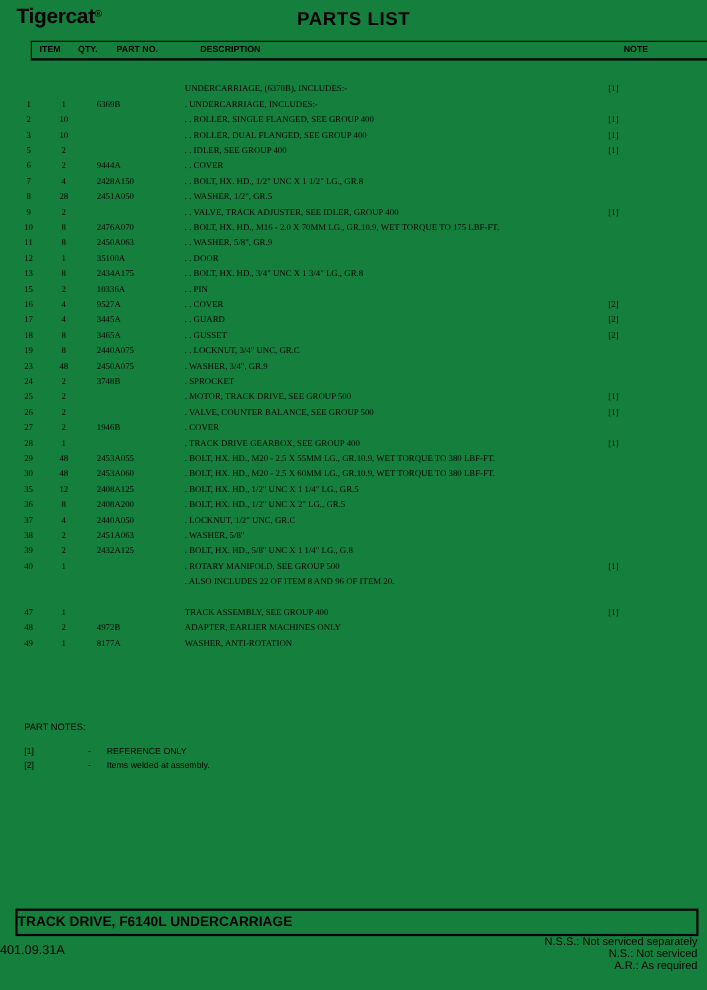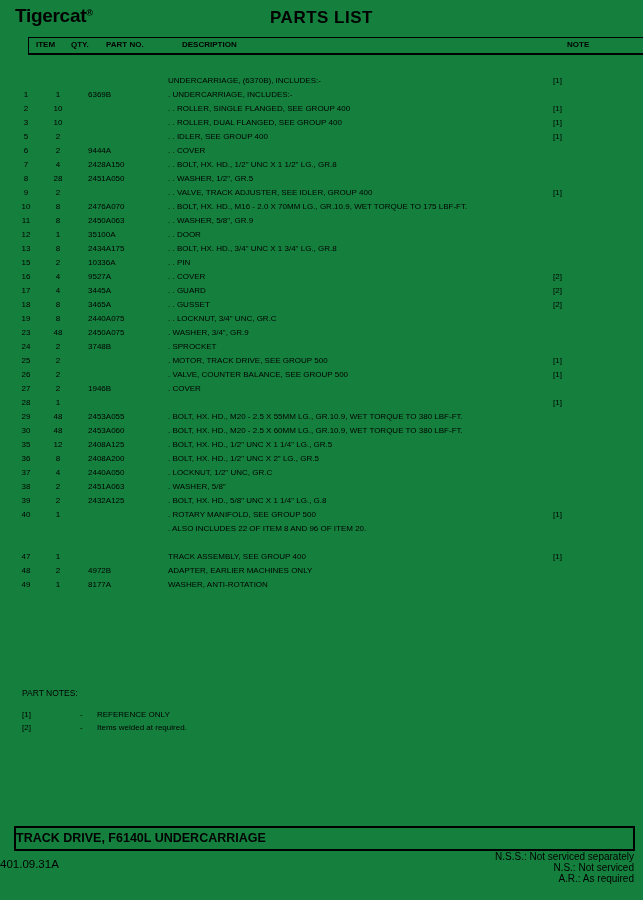--- a/index.html
+++ b/index.html
@@ -26,30 +26,30 @@
   .thead span {
     position:absolute; top:0; font-size:8px; font-weight:bold; line-height:14px;
     white-space:nowrap;
   }
   .th-item { left:7px; }
   .th-qty  { left:42px; }
   .th-part { left:77px; }
   .th-desc { left:153px; }
   .th-note { left:538px; }
   
-  .rows { position:absolute; top:74px; left:0; width:591px; }
+  .rows { position:absolute; top:74px; left:0; width:591px;font-family:Liberation Serif, serif; }
   .prow { position:relative; height:14px; font-size:8px; line-height:14px; }
   .prow span { position:absolute; top:0; white-space:nowrap; }
   .c-item { left:18px; width:16px; text-align:center; }
   .c-qty  { left:50px; width:16px; text-align:center; }
   .c-part { left:88px; }
   .c-desc { left:168px; }
   .c-note { left:553px; }
   
-  .notes { position:absolute; top:656px; left:0; width:612px;margin-top:32px; }
+  .notes { position:absolute; top:656px; left:0; width:612px; }
   .notes-h { margin-left:22px; font-size:8.5px; height:20px; }
   .nrow { position:relative; height:13px; font-size:8px; line-height:13px; }
   .nrow span { position:absolute; top:0; white-space:nowrap; }
   .n-ref  { left:22px; }
   .n-dash { left:80px; }
   .n-text { left:97px; }
   
   .fbox {
     position:absolute; top:826px; left:14px; width:617px; height:21px;
     border:2px solid #000; line-height:21px; font-size:12.5px; font-weight:bold;
@@ -240,20 +240,21 @@
         <span class="c-item">27</span>
         <span class="c-qty">2</span>
         <span class="c-part">1946B</span>
         <span class="c-desc">. COVER</span>
         <span class="c-note"></span>
       </div>
       <div class="prow">
         <span class="c-item">28</span>
         <span class="c-qty">1</span>
         <span class="c-part"></span>
+        <span class="c-desc">. TRACK DRIVE GEARBOX, SEE GROUP 400</span>
         <span class="c-note">[1]</span>
       </div>
       <div class="prow">
         <span class="c-item">29</span>
         <span class="c-qty">48</span>
         <span class="c-part">2453A055</span>
         <span class="c-desc">. BOLT, HX. HD., M20 - 2.5 X 55MM LG., GR.10.9, WET TORQUE TO 380 LBF-FT.</span>
         <span class="c-note"></span>
       </div>
       <div class="prow">
@@ -346,21 +347,21 @@
     <div class="notes-h">PART NOTES:</div>
     <div id="notes-list">
         <div class="nrow">
           <span class="n-ref">[1]</span>
           <span class="n-dash">-</span>
           <span class="n-text">REFERENCE ONLY</span>
         </div>
         <div class="nrow">
           <span class="n-ref">[2]</span>
           <span class="n-dash">-</span>
-          <span class="n-text">Items welded at required.</span>
+          <span class="n-text">Items welded at assembly.</span>
         </div>
       </div>
   </div>
 
   <div class="fbox"><span>TRACK DRIVE, F6140L UNDERCARRIAGE</span></div>
 
   <div class="legend" id="legend">
       <div>N.S.S.: Not serviced separately</div>
       <div>N.S.: Not serviced</div>
       <div>A.R.: As required</div>

